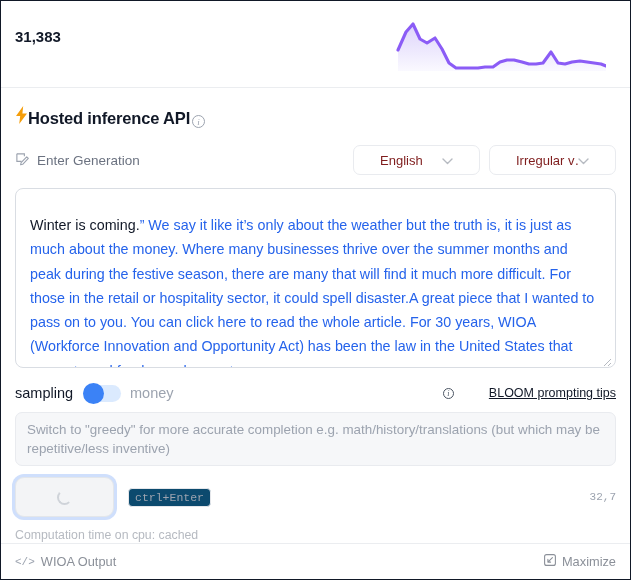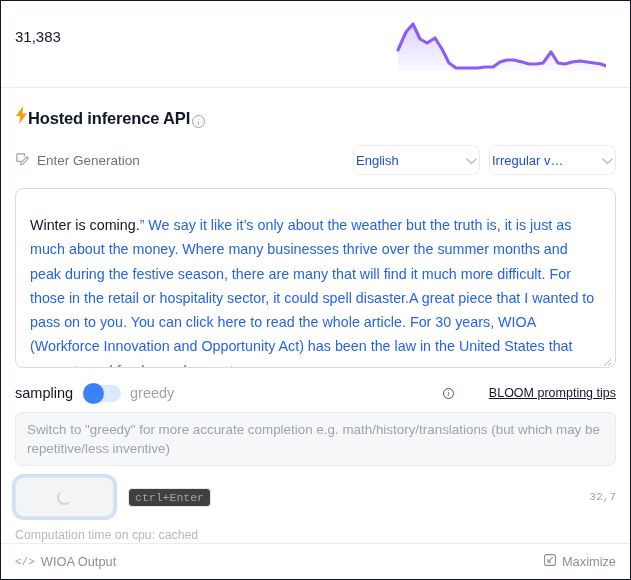--- a/index.html
+++ b/index.html
@@ -35,21 +35,21 @@
   }
   .downloads-label {
     font-size: 13.5px;
     color: #6b7280;
     line-height: 16px;
     letter-spacing: .005em;
   }
   .downloads-count {
     margin-top: 4px;
     font-size: 15px;
-    font-weight: 400;
+    font-weight: 700;
     color: #111827;
     line-height: 19px;
   }
   .sparkline-wrap {
     position: absolute;
     right: 24px;
     top: 12px;
     width: 216px;
     height: 62px;
   }
@@ -107,23 +107,23 @@
   }
   .select-box {
     width: 127px;
     height: 30px;
     box-sizing: border-box;
     border: 1px solid #e9ebef;
     border-radius: 7px;
     background: #ffffff;
     display: flex;
     align-items: center;
-    padding: 0 2px;
+    padding: 0 26px;
     font-size: 13px;
-    color: #1d4ed8;
+    color: #7f1d1d;
   }
   .select-value {
     white-space: nowrap;
     overflow: hidden;
   }
   .select-caret {
     margin-left: auto;
     display: block;
   }
 
@@ -261,21 +261,21 @@
     margin-left: 14px;
     height: 19px;
     box-sizing: border-box;
     border: 1px solid #e5e7eb;
     border-radius: 4px;
     padding: 0 6px;
     font-family: "Liberation Mono", monospace;
     font-size: 11.5px;
     line-height: 17px;
     color: #9ca3af;
-    background: #404040;
+    background: #0c4a6e;
   }
   .token-count {
     margin-left: auto;
     font-family: "Liberation Mono", monospace;
     font-size: 11px;
     color: #9ca3af;
   }
 
   .comp-time {
     margin: 11px 14px 0 14px;
@@ -382,21 +382,21 @@
         <path d="M10,3 L3,10 M10,7 L7,10" stroke="#b6bac1" stroke-width="1" fill="none"></path>
       </svg>
     </span>
   </div>
 
   <div class="sampling-row">
     <span class="sampling-label">sampling</span>
     <span class="toggle">
       <span class="toggle-knob"></span>
     </span>
-    <span class="greedy-label">greedy</span>
+    <span class="greedy-label">money</span>
 
     <span class="tips-link">
       <span class="tips-info">i</span>
       <span class="tips-text">BLOOM prompting tips</span>
     </span>
   </div>
 
   <div class="hint-box">Switch to "greedy" for more accurate completion e.g. math/history/translations (but which may be repetitive/less inventive)</div>
 
   <div class="compute-row">

